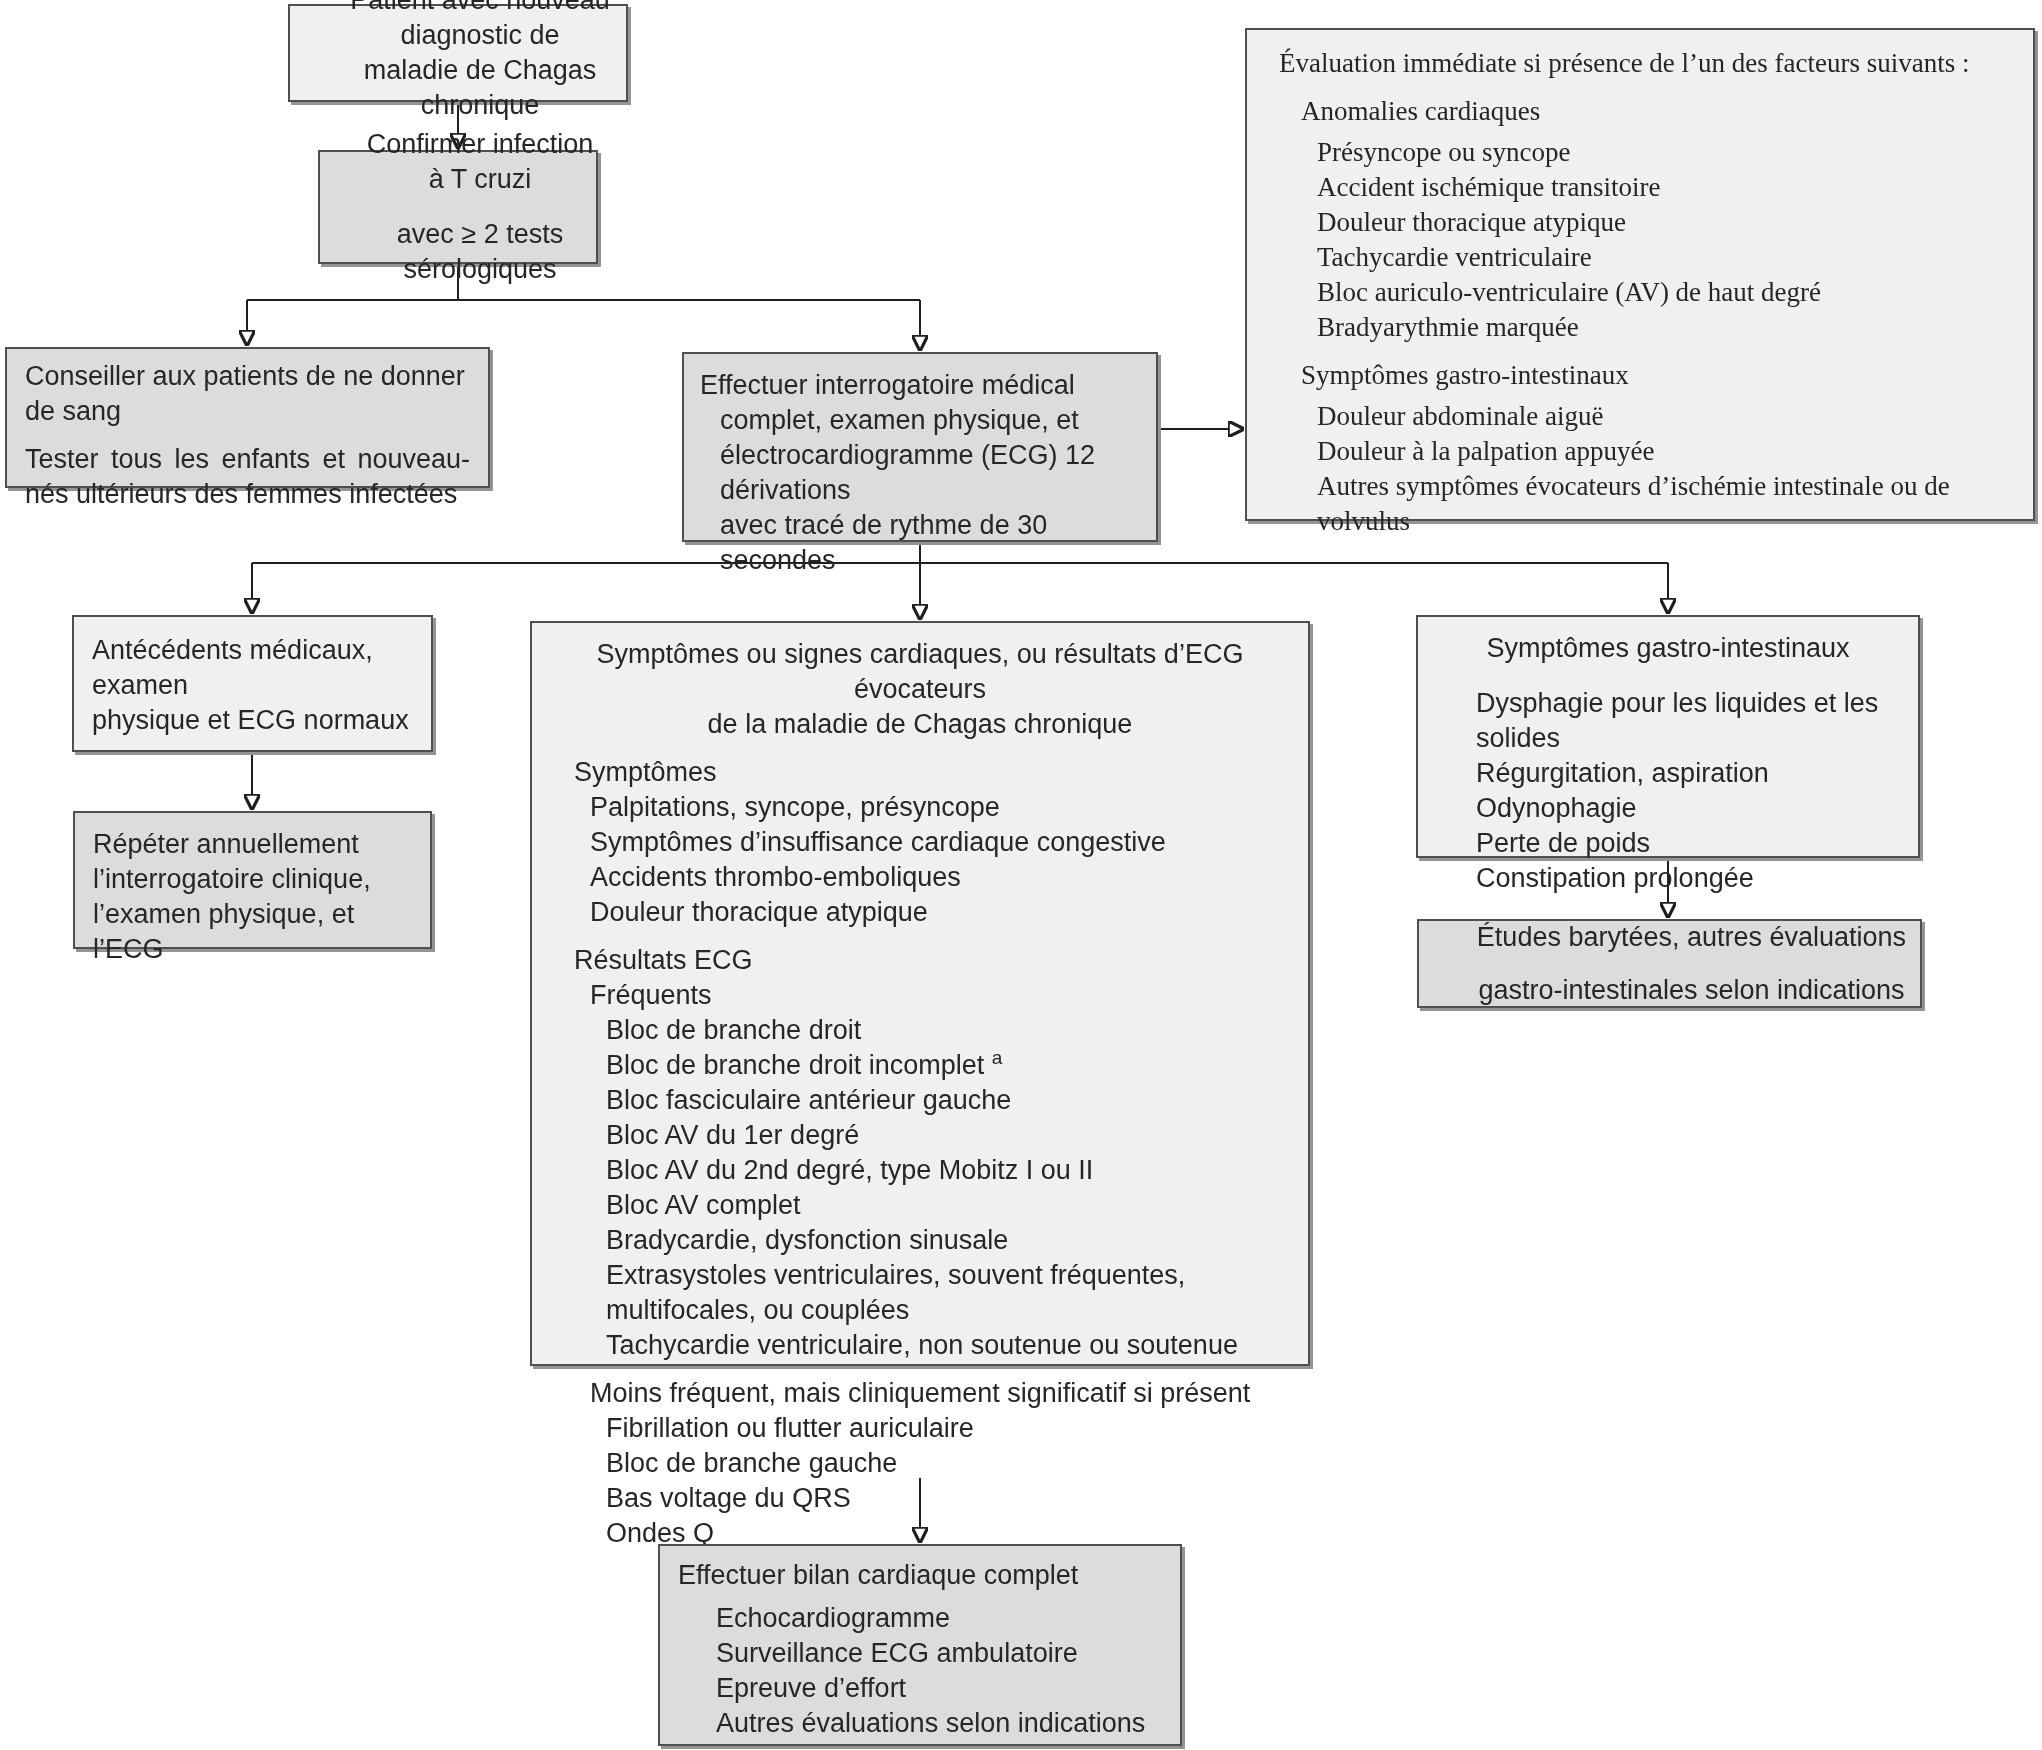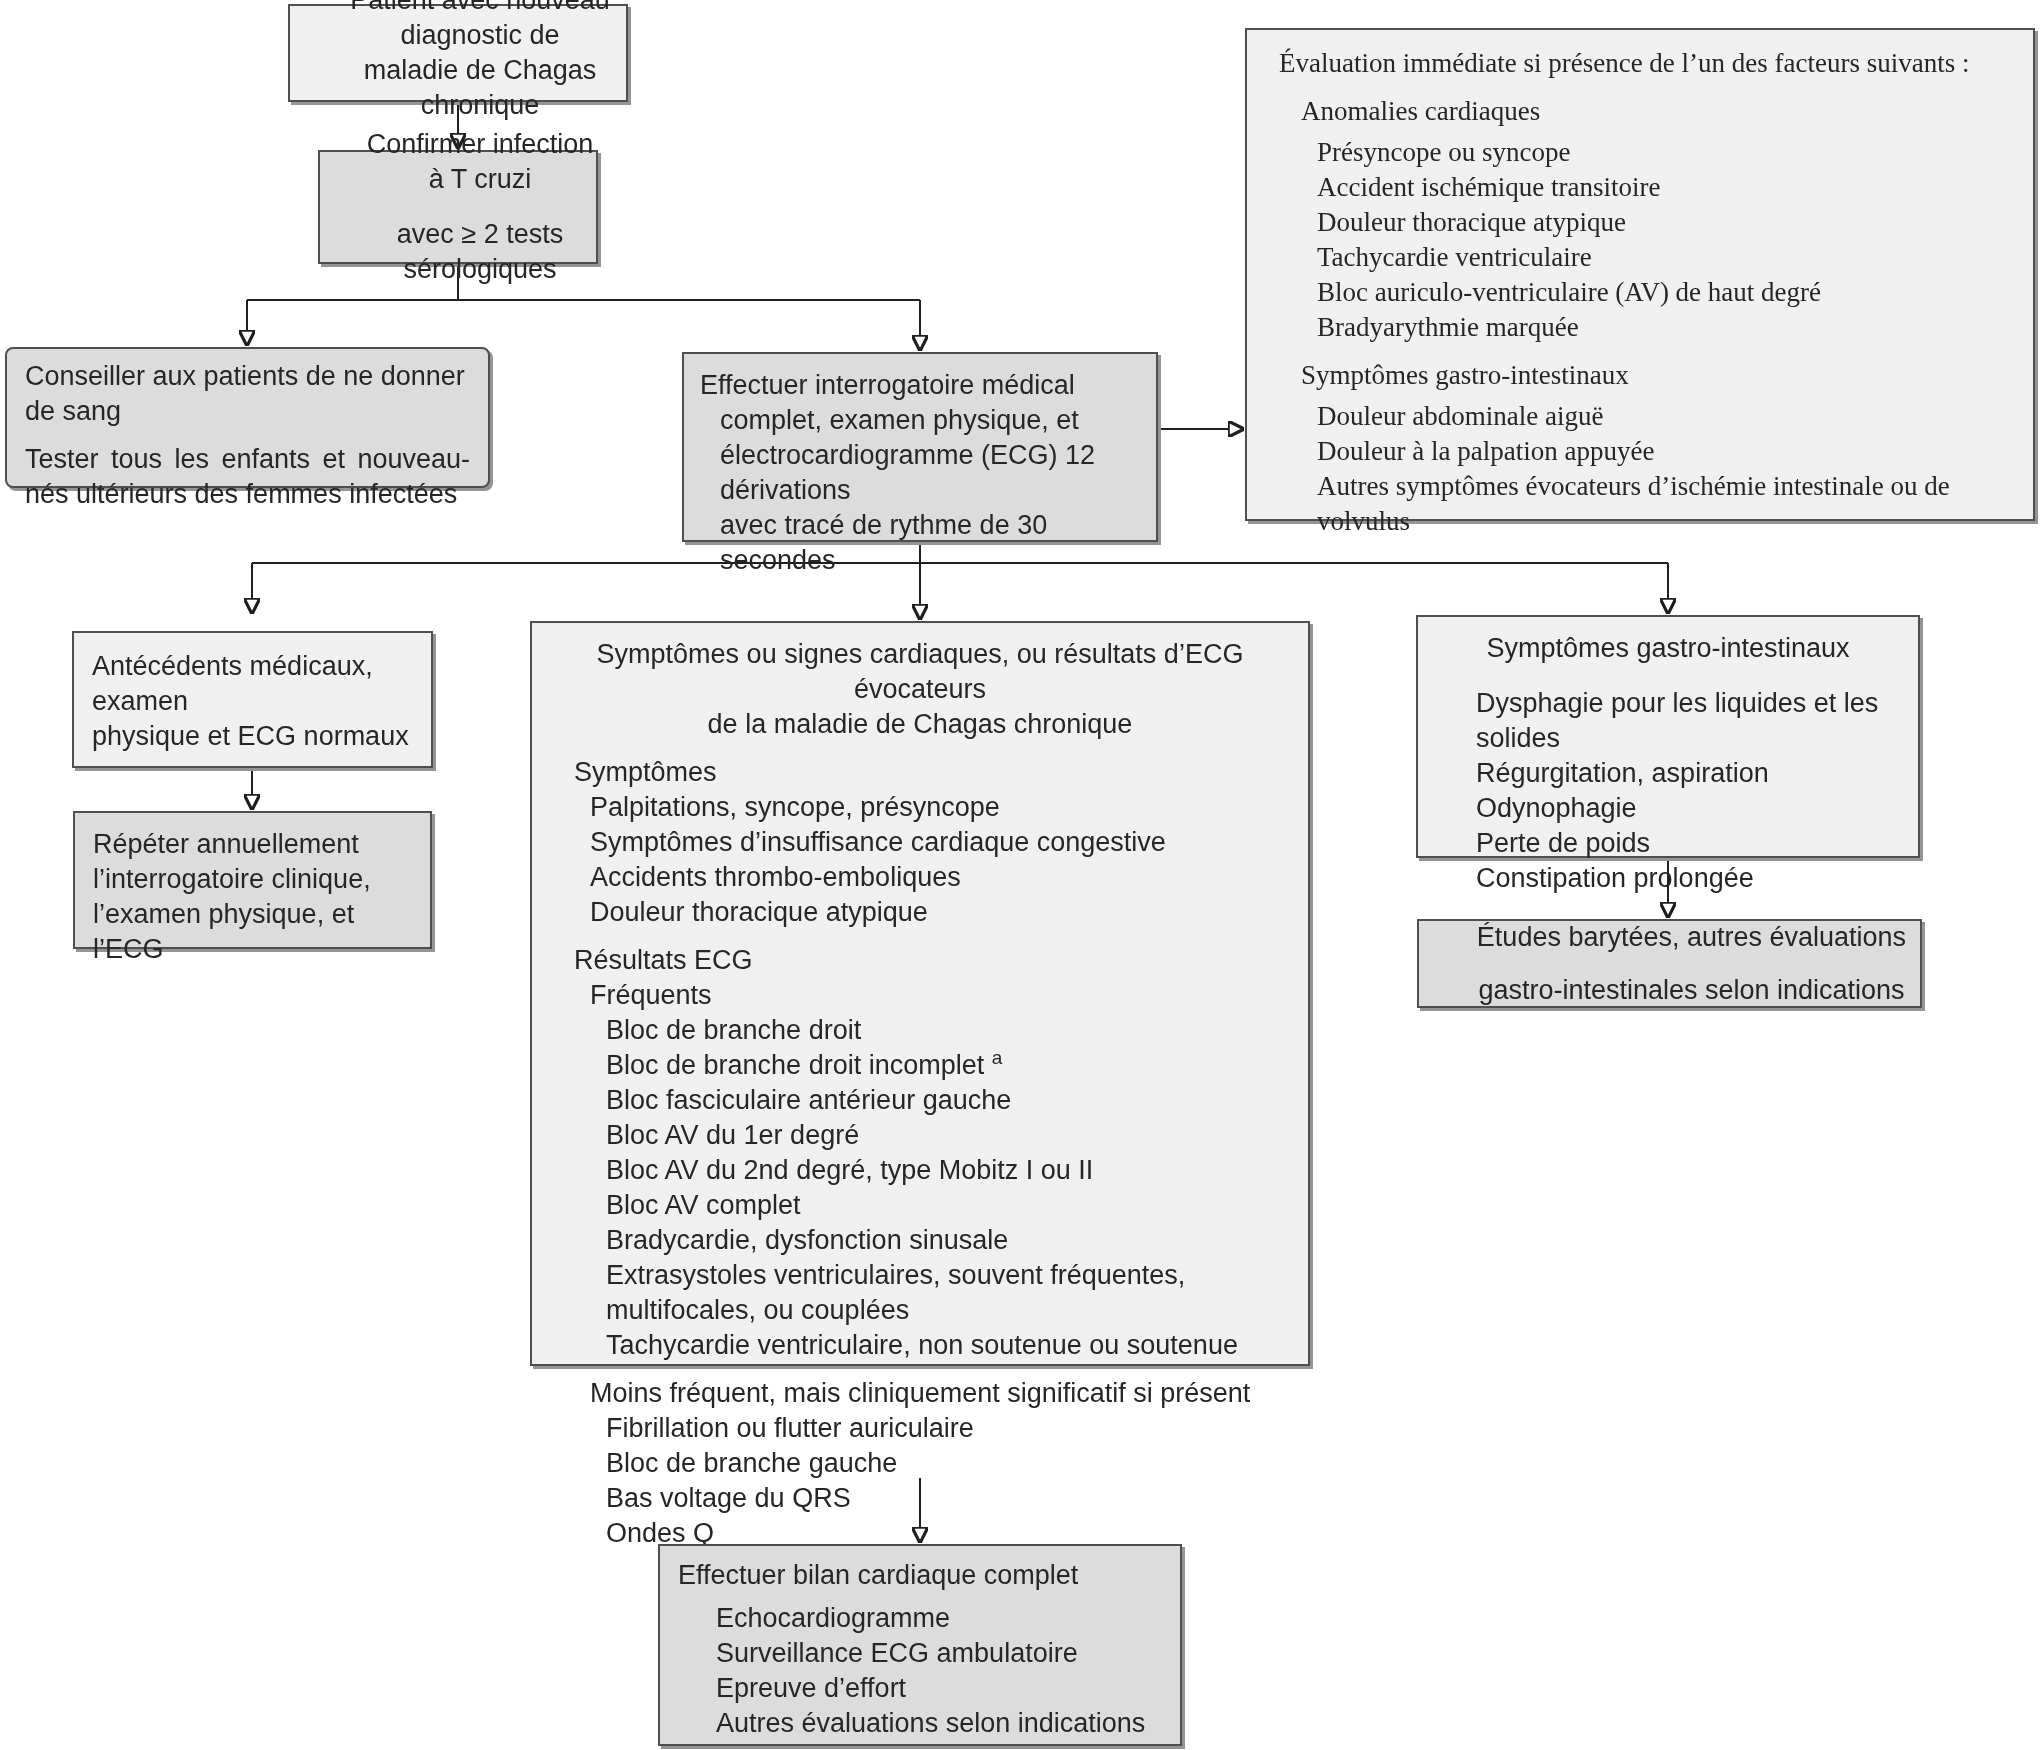--- a/index.html
+++ b/index.html
@@ -67,21 +67,21 @@
   <div class="box light center-text" style="left:288px;top:4px;width:340px;height:98px;">
     <div>Patient avec nouveau diagnostic de</div>
     <div>maladie de Chagas chronique</div>
   </div>
 
   <div class="box dark center-text" style="left:318px;top:150px;width:280px;height:114px;">
     <div>Confirmer infection à T cruzi</div>
     <div>avec ≥ 2 tests sérologiques</div>
   </div>
 
-  <div class="box dark pad" style="left:5px;top:347px;width:485px;height:141px;padding:10px 18px;border-radius:8px;">
+  <div class="box dark pad" style="left:5px;top:347px;width:485px;height:141px;padding:10px 18px;">
     <div>Conseiller aux patients de ne donner de sang</div>
     <div class="justify gap-top">Tester tous les enfants et nouveau-nés ultérieurs des femmes infectées</div>
   </div>
 
   <div class="box dark" style="left:682px;top:352px;width:476px;height:190px;padding:14px 16px;">
     <div>Effectuer interrogatoire médical</div>
     <div class="hang">complet, examen physique, et</div>
     <div class="hang">électrocardiogramme (ECG) 12 dérivations</div>
     <div class="hang">avec tracé de rythme de 30 secondes</div>
   </div>
@@ -98,21 +98,21 @@
       <div>Bradyarythmie marquée</div>
     </div>
     <div class="ind1 gap-top">Symptômes gastro-intestinaux</div>
     <div class="ind2" style="margin-top:6px;">
       <div>Douleur abdominale aiguë</div>
       <div>Douleur à la palpation appuyée</div>
       <div>Autres symptômes évocateurs d’ischémie intestinale ou de volvulus</div>
     </div>
   </div>
 
-  <div class="box light" style="left:72px;top:631px;width:361px;height:137px;padding:16px 18px;">
+  <div class="box light" style="left:72px;top:615px;width:361px;height:137px;padding:16px 18px;">
     <div>Antécédents médicaux, examen</div>
     <div>physique et ECG normaux</div>
   </div>
 
   <div class="box dark" style="left:73px;top:811px;width:359px;height:138px;padding:14px 18px;">
     <div>Répéter annuellement</div>
     <div>l’interrogatoire clinique,</div>
     <div>l’examen physique, et l’ECG</div>
   </div>
 

